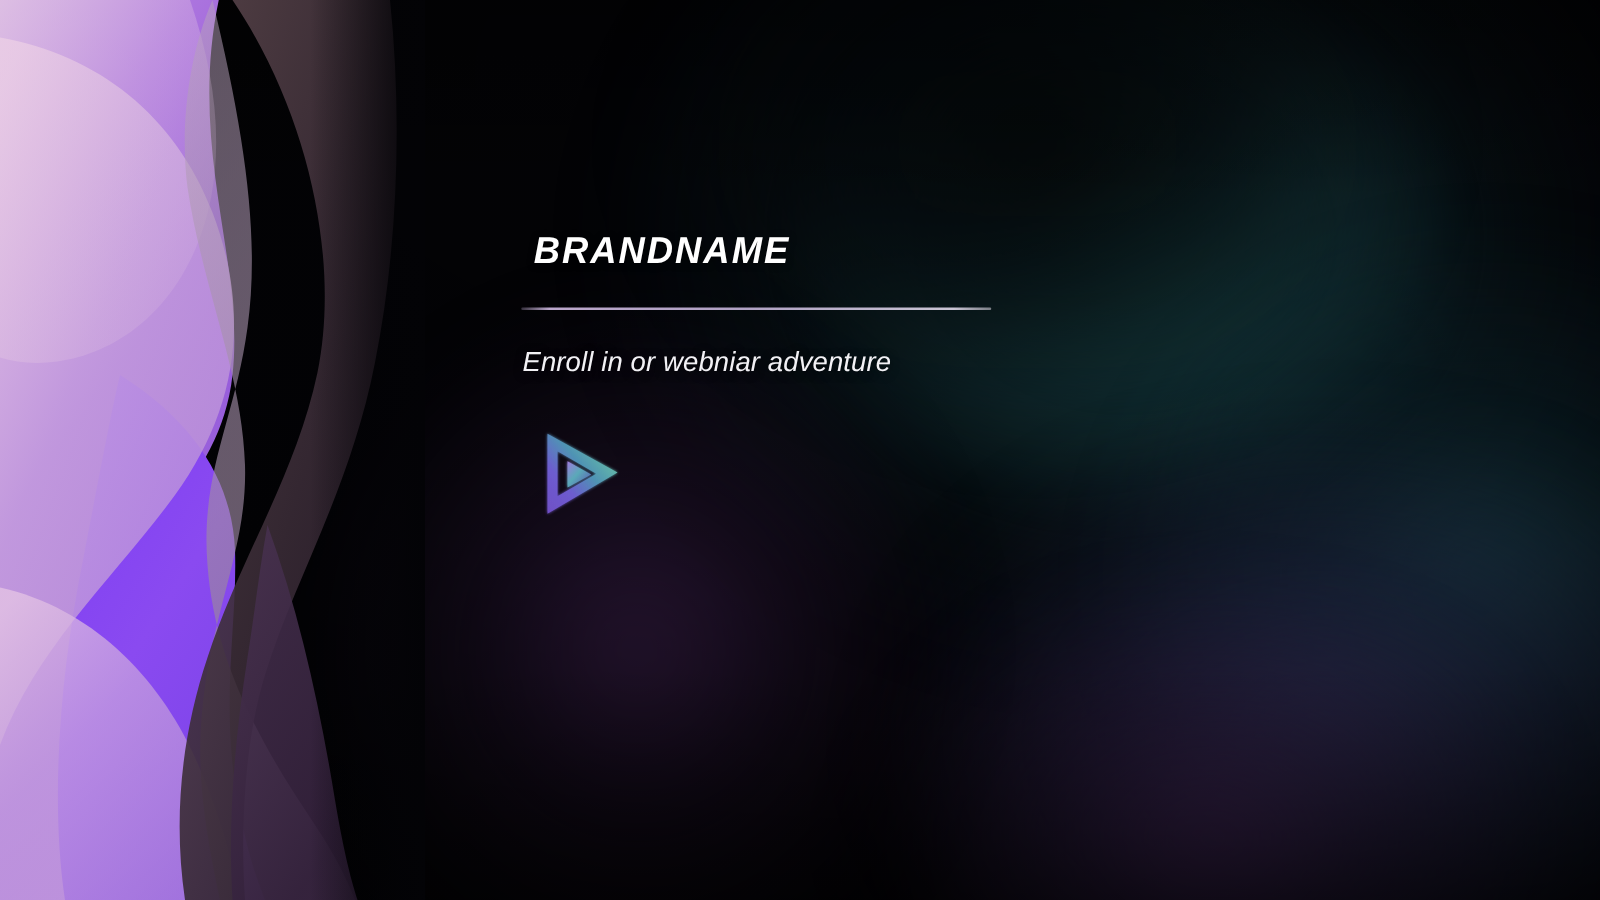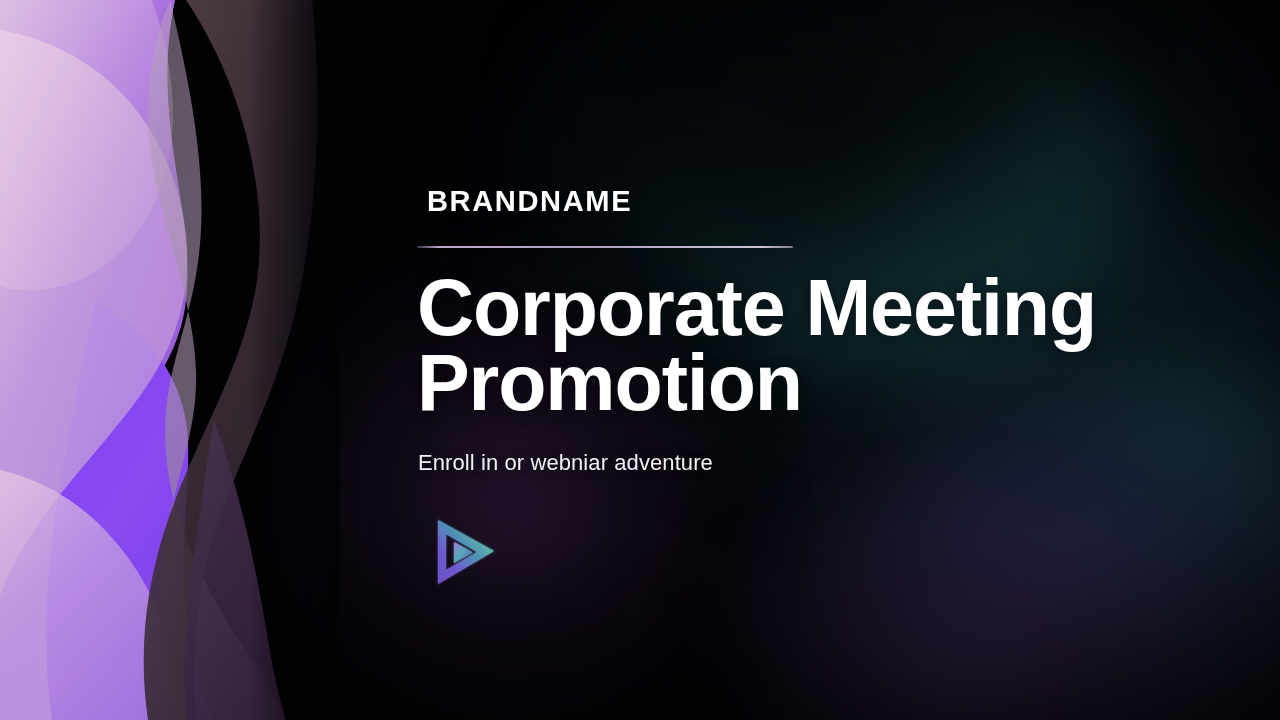--- a/index.html
+++ b/index.html
@@ -100,20 +100,21 @@
     width: 340px; height: 720px;
     pointer-events: none;
   }
 
   
   .content {
     position: absolute;
     left: 417px;
     top: 186px;
     width: 780px;
+    font-style: italic;
   }
 
   .brand {
     font-family: "Liberation Sans", "DejaVu Sans", sans-serif;
     font-weight: 700;
     font-size: 30px;
     letter-spacing: 0.055em;
     color: #ffffff;
     line-height: 1;
     margin: 0 0 0 10px;
@@ -242,22 +243,20 @@
       </linearGradient>
     </defs>
   </svg>
 
   <div class="content">
 
     <div class="brand">BRANDNAME</div>
 
     <div class="divider"></div>
 
-    <div class="headline">Corporate Meeting
-Promotion</div>
 
     <div class="subtitle">Enroll in or webniar adventure</div>
 
     <div class="logo-wrap">
       <svg viewBox="0 0 66 76" width="66" height="76">
         <defs>
           <linearGradient id="gLogo" x1="0" y1="1" x2="1" y2="0">
             <stop offset="0%" stop-color="#6f4fc6"></stop>
             <stop offset="30%" stop-color="#6d5ccf"></stop>
             <stop offset="55%" stop-color="#4f93b4"></stop>

